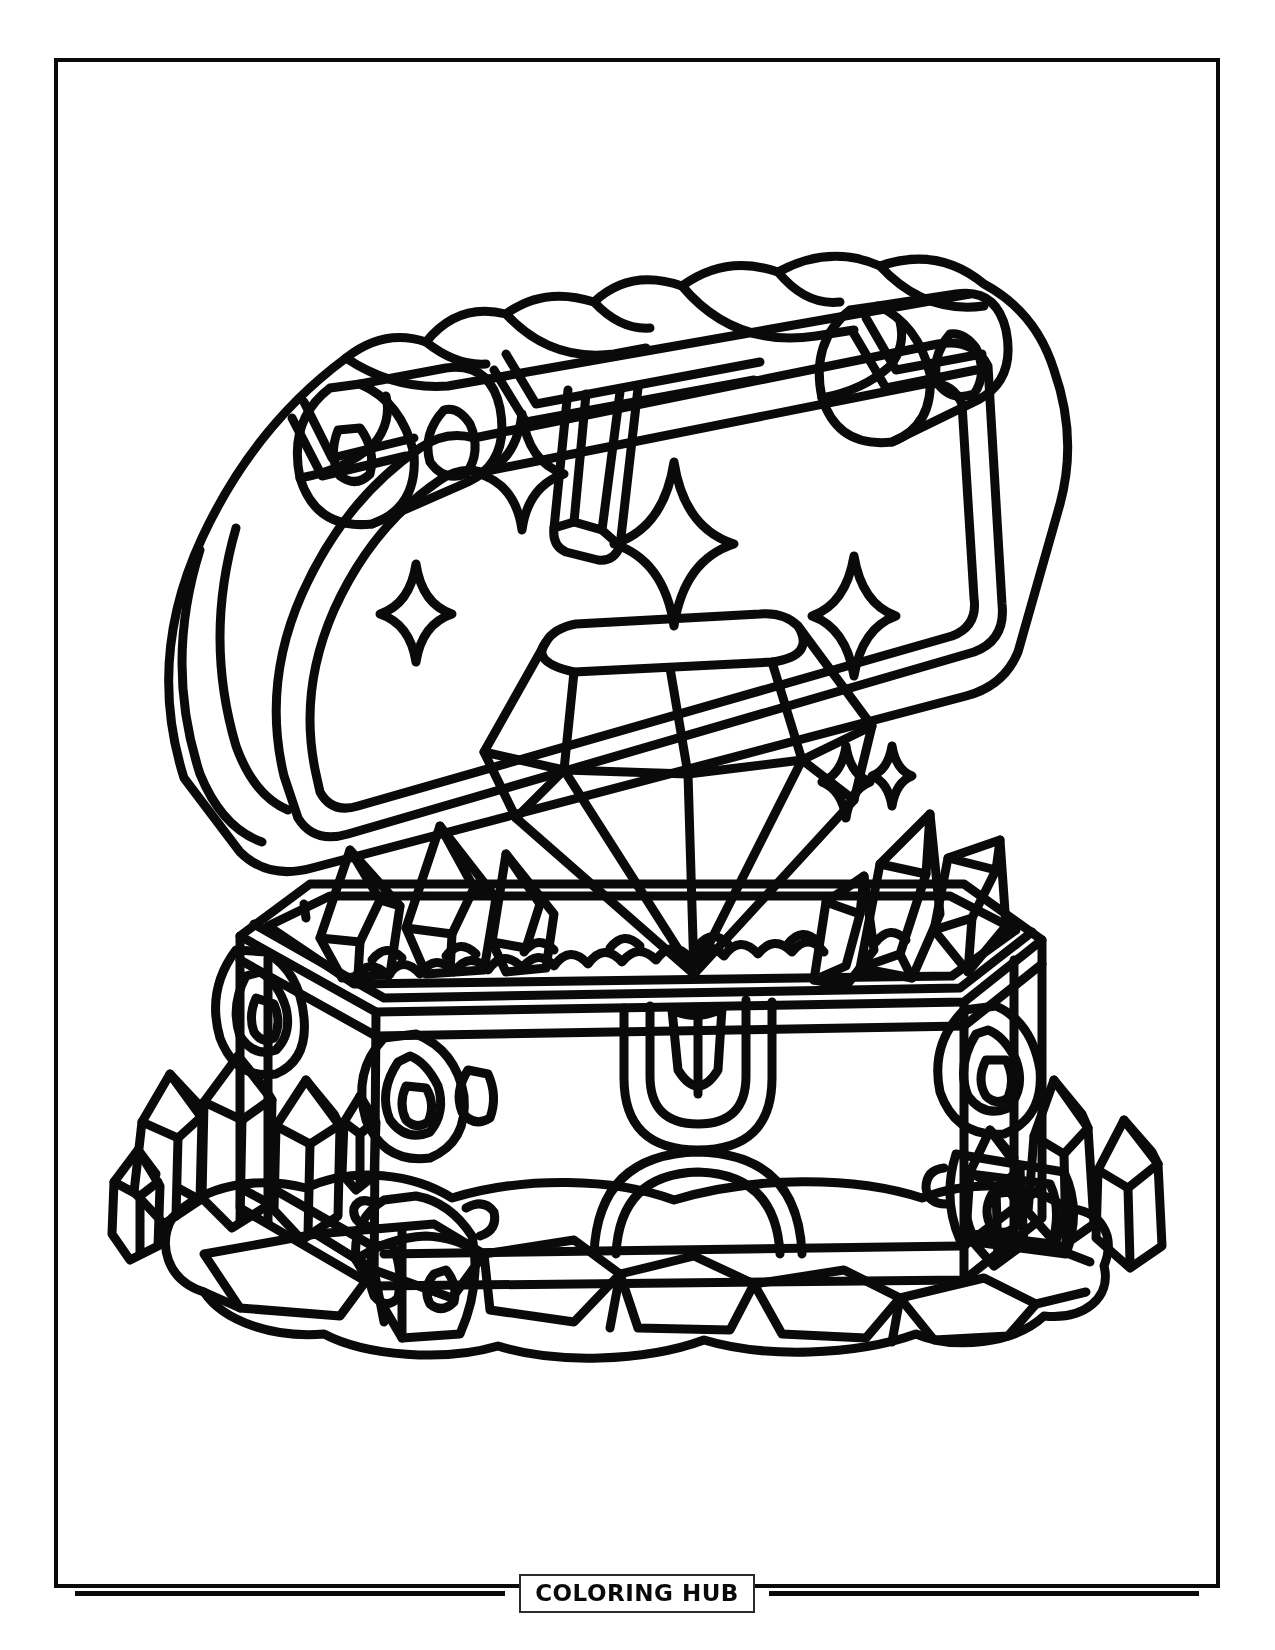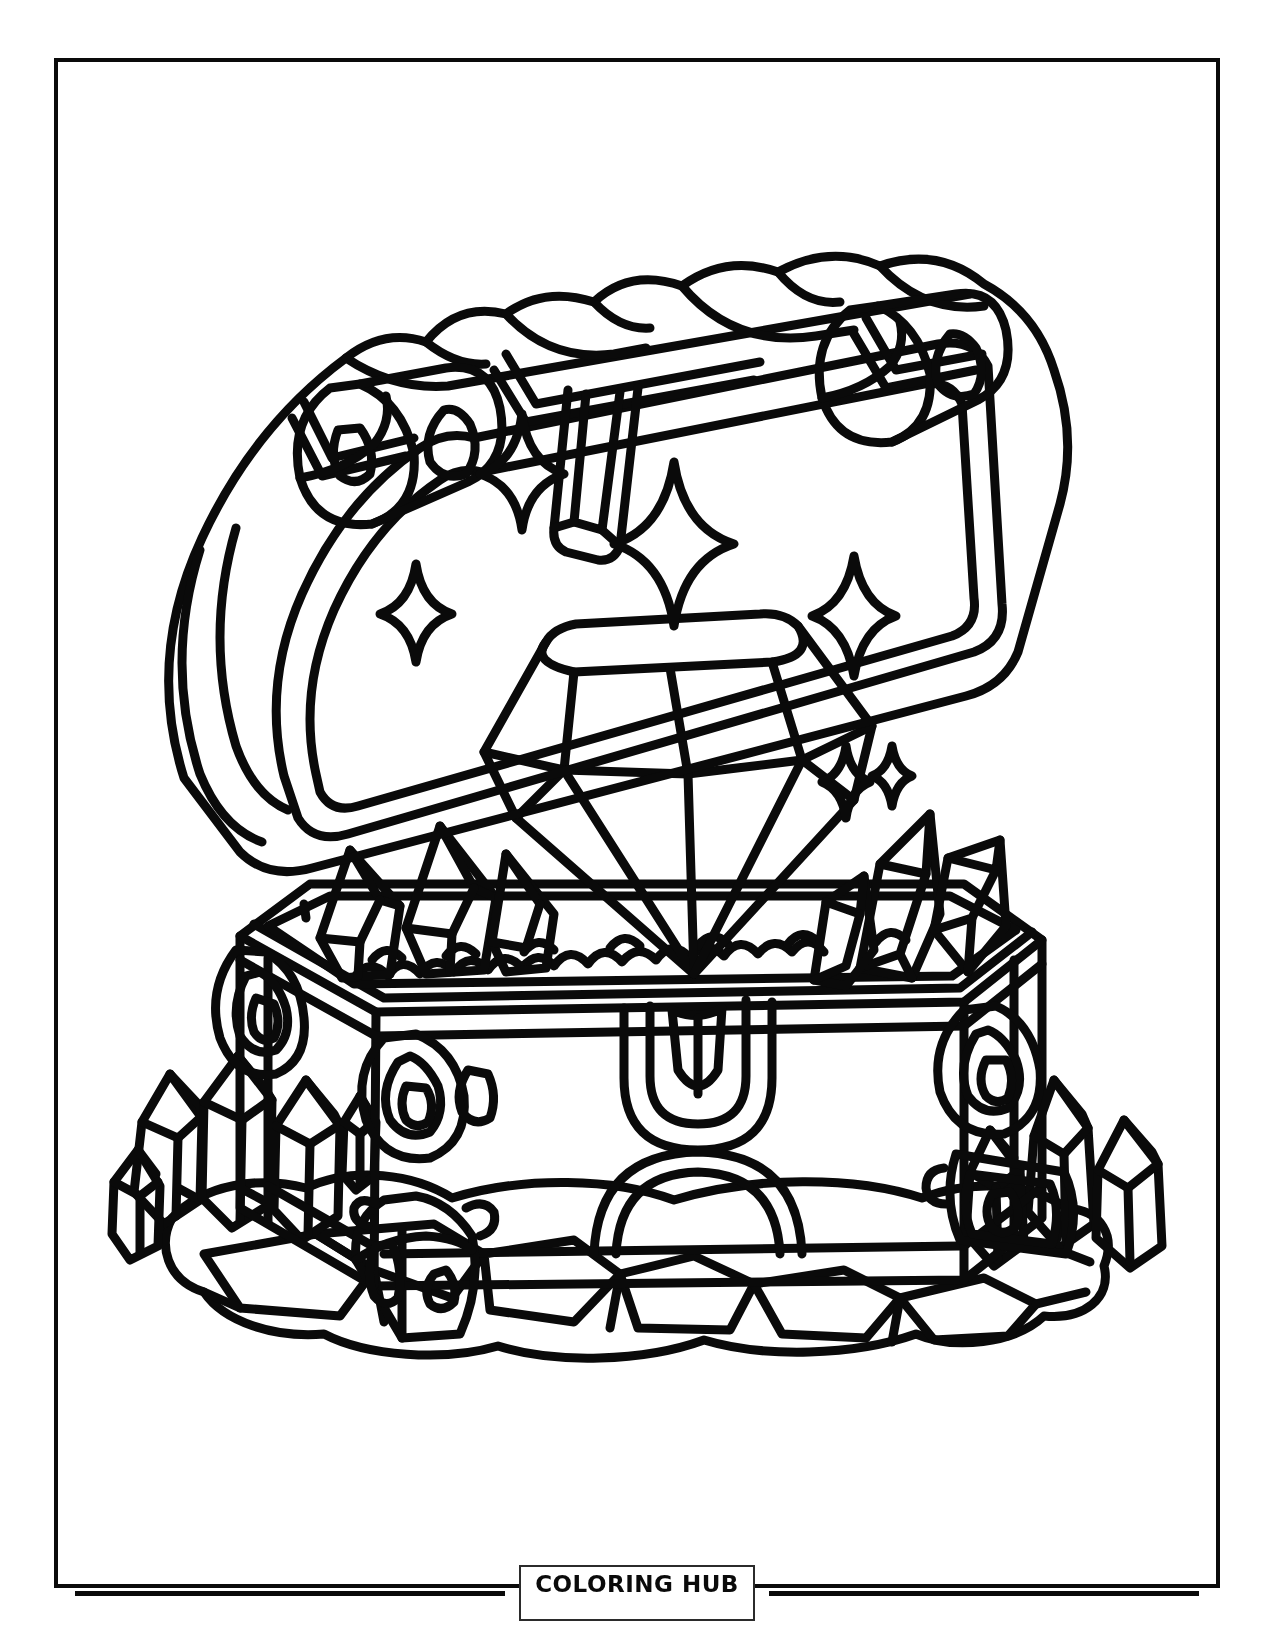--- a/index.html
+++ b/index.html
@@ -58,21 +58,21 @@
   }
   .brand-rule {
     flex: 1 1 auto;
     height: 5px;
     background: #0a0a0a;
   }
   .brand-box {
     flex: 0 0 auto;
     border: 2px solid #2b2b2b;
     background: #ffffff;
-    padding: 6px 14px 23px 14px;
+    padding: 6px 14px 6px 14px;
     margin: 14px;
     line-height: 1;
     z-index: 2;
   }
   .brand-text {
     font-family: "DejaVu Sans", sans-serif;
     font-weight: bold;
     font-size: 23px;
     letter-spacing: 0.5px;
     color: #0a0a0a;

